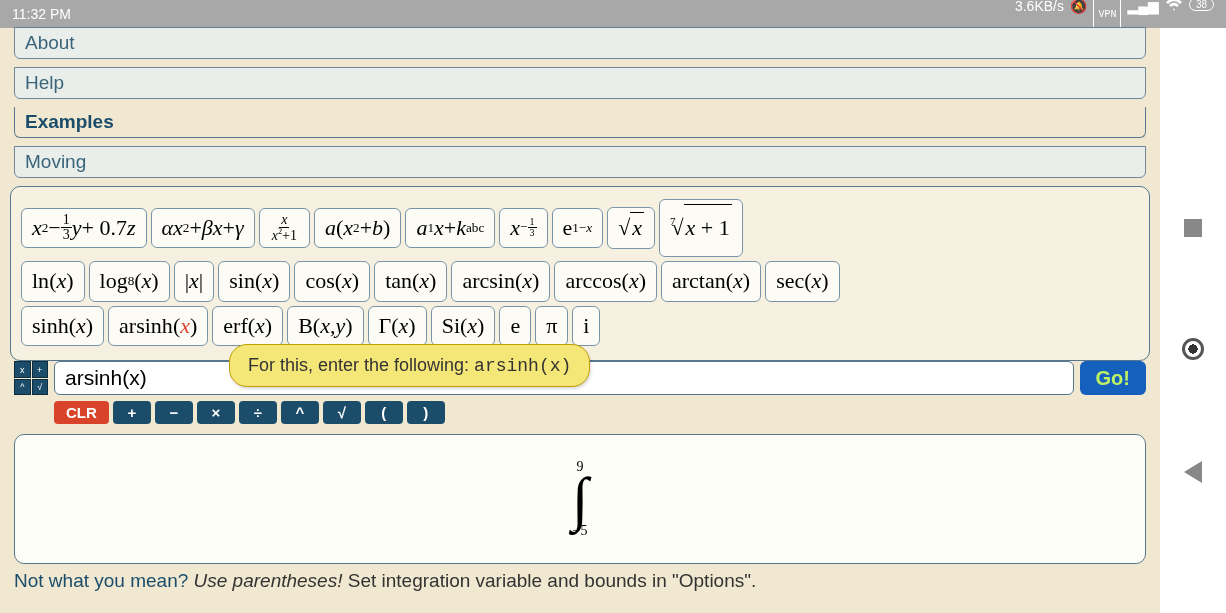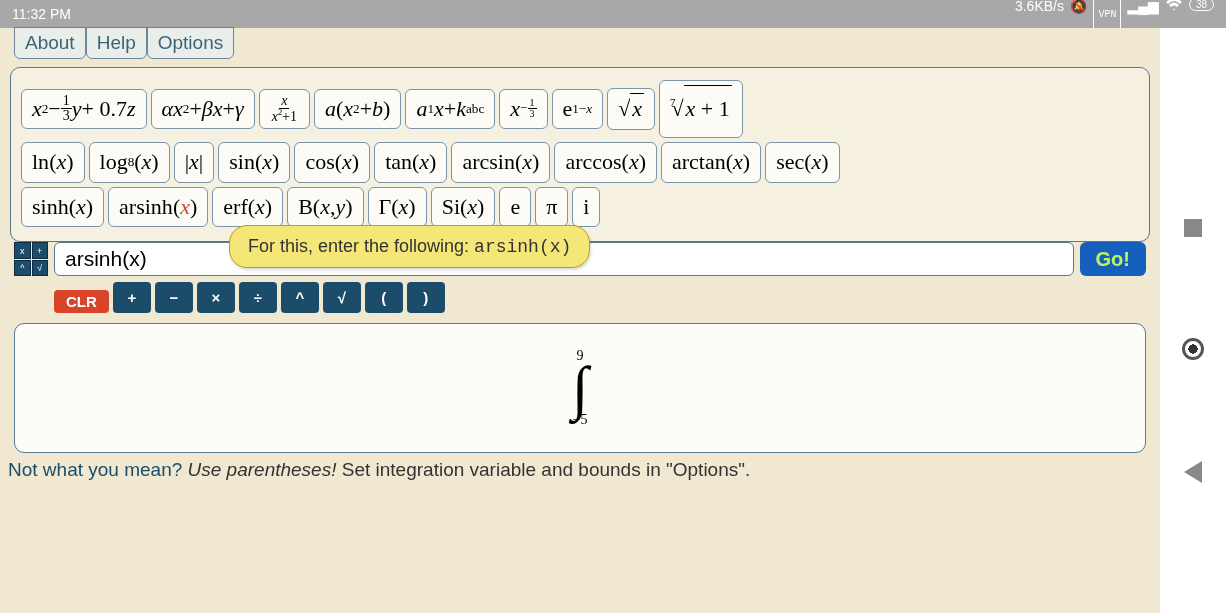--- a/index.html
+++ b/index.html
@@ -9,21 +9,21 @@
 .status-right { display: flex; align-items: flex-start; gap: 6px; }
 .vpn-badge { border: 1px solid #fff; border-radius: 3px; padding: 10px 4px; font-size: 10px; font-family: Liberation Mono, monospace; }
 .battery-badge { border: 1px solid #fff; border-radius: 8px; padding: 0 6px; font-size: 10px; }
 
 .app-area { position: absolute; left: 0; top: 28px; width: 1160px; height: 585px; background: #f0e8d0; }
 .edge-col { position: absolute; right: 0; top: 28px; width: 66px; height: 585px; background: #fff; display: flex; flex-direction: column; justify-content: space-around; align-items: center; padding: 140px 0 80px; }
 .edge-square { width: 18px; height: 18px; background: #888; }
 .edge-circle { width: 22px; height: 22px; border: 3px solid #555; border-radius: 50%; background: radial-gradient(circle, #333 40%, transparent 42%); }
 .edge-tri { width: 0; height: 0; border-top: 11px solid transparent; border-bottom: 11px solid transparent; border-right: 18px solid #888; }
 
-.tabs { display: flex; gap: 0; padding: 0 14px; margin-top: -1px; }
+.tabs { display: flex; gap: 8px; padding: 0 14px; margin-top: -1px; flex-direction: column; }
 .tab { padding: 4px 10px; font-size: 19px; color: #1b4d6b; border: 1px solid #587890; border-radius: 0 0 6px 6px; background: #e8f0f0; cursor: pointer; }
 .tab.active { background: #f0e8d0; border-top: none; font-weight: bold; position: relative; z-index: 2; }
 .tab:not(.active) { opacity: 0.85; }
 
 .panel { margin: 8px 10px 0; border: 1px solid #587890; border-radius: 10px; padding: 8px 10px 10px; background: #f5f0e0; }
 .intro { color: #1b4d6b; font-size: 19px; margin-bottom: 6px; }
 
 .ex-row { display: flex; flex-wrap: wrap; gap: 4px 4px; margin: 4px 0; align-items: center; position: relative; }
 .ex-btn { border: 1px solid #7a95a8; border-radius: 6px; padding: 4px 10px; background: #fcfbf5; font-family: 'Times New Roman', serif; font-size: 22px; color: #000; cursor: pointer; line-height: 1.4; display: inline-flex; align-items: center; white-space: nowrap; }
 .frac { display: inline-flex; flex-direction: column; align-items: center; font-size: 14px; line-height: 1; vertical-align: middle; }
@@ -39,29 +39,29 @@
 .section-title { font-size: 26px; font-weight: bold; color: #1b4d6b; margin: 18px 14px 6px; }
 
 .input-row { display: flex; align-items: stretch; margin: 0 14px; gap: 6px; }
 .kbd-toggle { width: 34px; display: grid; grid-template: 1fr 1fr / 1fr 1fr; gap: 1px; }
 .kbd-toggle div { background: #1b4d6b; color: #fff; font-size: 9px; display: flex; align-items: center; justify-content: center; border: 1px solid #0d2d3f; }
 .main-input { flex: 1; border: 1px solid #587890; border-radius: 6px; padding: 4px 10px; font-size: 21px; background: #fff; outline: none; }
 .go-btn { background: #1560bd; color: #bef264; border: none; border-radius: 6px; padding: 0 16px; font-size: 20px; font-weight: bold; cursor: pointer; }
 
 .calc-bar { display: flex; gap: 4px; margin: 6px 0 0 54px; }
 .calc-btn { border: none; border-radius: 4px; padding: 3px 12px; color: #fff; font-size: 15px; font-weight: bold; cursor: pointer; background: #1b4d6b; min-width: 38px; }
-.calc-btn.clr { background: #d9432a; margin-top: 8px; }
+.calc-btn.clr { background: #d9432a; }
 
 .preview { margin: 10px 14px 6px; border: 1px solid #587890; border-radius: 10px; background: #fdfdf8; height: 130px; display: flex; align-items: center; justify-content: center; font-family: 'Times New Roman', serif; }
 .integral-wrap { display: flex; align-items: center; gap: 8px; }
 .int-sym { display: flex; flex-direction: column; align-items: center; font-size: 14px; }
 .int-sym .big-int { font-size: 60px; line-height: 0.8; }
 .integrand { font-size: 24px; }
 
-.footer-text { margin: 6px 8px; font-size: 19px; color: #333; }
+.footer-text { margin: 6px 14px; font-size: 19px; color: #333; }
 .footer-text .q { color: #1b4d6b; }
 .footer-text em { font-style: italic; }
 </style>
 </head>
 <body>
 
 <div class="status-bar">
   <span>11:32 PM</span>
   <div class="status-right">
     <span>3.6KB/s</span>
@@ -75,21 +75,22 @@
     </span>
     <span class="battery-badge">38</span>
   </div>
 </div>
 
 <div class="app-area">
 
   <div class="tabs">
     <div class="tab">About</div>
     <div class="tab">Help</div>
-    <div class="tab">Options</div>
+    <div class="tab active">Examples</div>
+    <div class="tab">Moving</div>
   </div>
 
   <div class="panel">
 
     <div class="ex-row">
       <div class="ex-btn"><i>x</i><sup>2</sup> − <span class="frac">
             <span class="num">1</span>
             <span class="den">3</span>
           </span><i>y</i> + 0.7<i>z</i></div>
       <div class="ex-btn"><i>αx</i><sup>2</sup> + <i>βx</i> + <i>γ</i></div>

